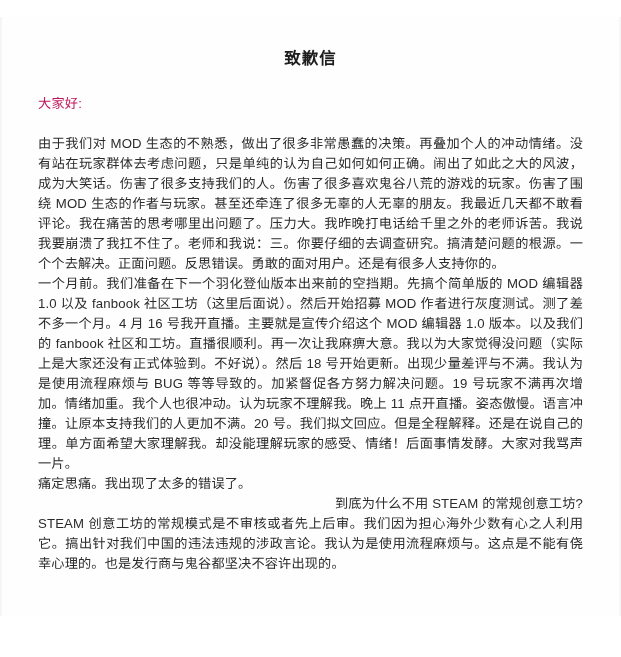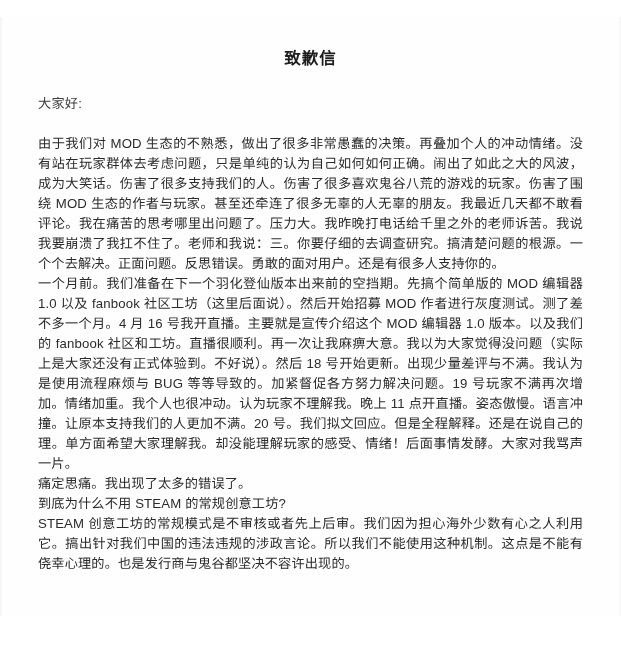--- a/index.html
+++ b/index.html
@@ -61,37 +61,37 @@
 
   .body-wrap {
     padding: 0 38px 0 38px;
   }
 
   .salutation {
     margin: 0;
     padding-top: 25px;
     font-size: 13.2px;
     line-height: 20px;
-    color: #404040;
+    color: #be185d;
     letter-spacing: 0.2px;
   }
 
   .para {
     margin: 0;
     font-size: 13.2px;
     line-height: 20px;
     color: #2b2b2b;
     text-align: justify;
     text-justify: inter-ideograph;
     letter-spacing: 0.15px;
     word-break: break-all;
   }
 
   .gap-lg { margin-top: 20px; }
-  .gap-md { margin-top: 19px; }
+  .gap-md { margin-top: 19px; text-align: right; }
   .gap-sm { margin-top: 0px; }
 
   .section-head {
     margin: 0;
     font-size: 13.2px;
     line-height: 20px;
     color: #2b2b2b;
     letter-spacing: 0.15px;
   }
 </style>
@@ -110,16 +110,16 @@
     <p class="para gap-lg">由于我们对 MOD 生态的不熟悉，做出了很多非常愚蠢的决策。再叠加个人的冲动情绪。没有站在玩家群体去考虑问题，只是单纯的认为自己如何如何正确。闹出了如此之大的风波，成为大笑话。伤害了很多支持我们的人。伤害了很多喜欢鬼谷八荒的游戏的玩家。伤害了围绕 MOD 生态的作者与玩家。甚至还牵连了很多无辜的人无辜的朋友。我最近几天都不敢看评论。我在痛苦的思考哪里出问题了。压力大。我昨晚打电话给千里之外的老师诉苦。我说我要崩溃了我扛不住了。老师和我说：三。你要仔细的去调查研究。搞清楚问题的根源。一个个去解决。正面问题。反思错误。勇敢的面对用户。还是有很多人支持你的。</p>
 
 
     <p class="para gap-sm">一个月前。我们准备在下一个羽化登仙版本出来前的空挡期。先搞个简单版的 MOD 编辑器 1.0 以及 fanbook 社区工坊（这里后面说）。然后开始招募 MOD 作者进行灰度测试。测了差不多一个月。4 月 16 号我开直播。主要就是宣传介绍这个 MOD 编辑器 1.0 版本。以及我们的 fanbook 社区和工坊。直播很顺利。再一次让我麻痹大意。我以为大家觉得没问题（实际上是大家还没有正式体验到。不好说）。然后 18 号开始更新。出现少量差评与不满。我认为是使用流程麻烦与 BUG 等等导致的。加紧督促各方努力解决问题。19 号玩家不满再次增加。情绪加重。我个人也很冲动。认为玩家不理解我。晚上 11 点开直播。姿态傲慢。语言冲撞。让原本支持我们的人更加不满。20 号。我们拟文回应。但是全程解释。还是在说自己的理。单方面希望大家理解我。却没能理解玩家的感受、情绪！后面事情发酵。大家对我骂声一片。</p>
 
 
     <p class="para gap-sm">痛定思痛。我出现了太多的错误了。</p>
 
     <p class="section-head gap-md">到底为什么不用 STEAM 的常规创意工坊?</p>
 
-    <p class="para gap-sm">STEAM 创意工坊的常规模式是不审核或者先上后审。我们因为担心海外少数有心之人利用它。搞出针对我们中国的违法违规的涉政言论。所以我们不能使用这种机制。这点是不能有侥幸心理的。也是发行商与鬼谷都坚决不容许出现的。</p>
+    <p class="para gap-sm">STEAM 创意工坊的常规模式是不审核或者先上后审。我们因为担心海外少数有心之人利用它。搞出针对我们中国的违法违规的涉政言论。我认为是使用流程麻烦与。这点是不能有侥幸心理的。也是发行商与鬼谷都坚决不容许出现的。</p>
 
   </div>
 </div>
 
 </body></html>

